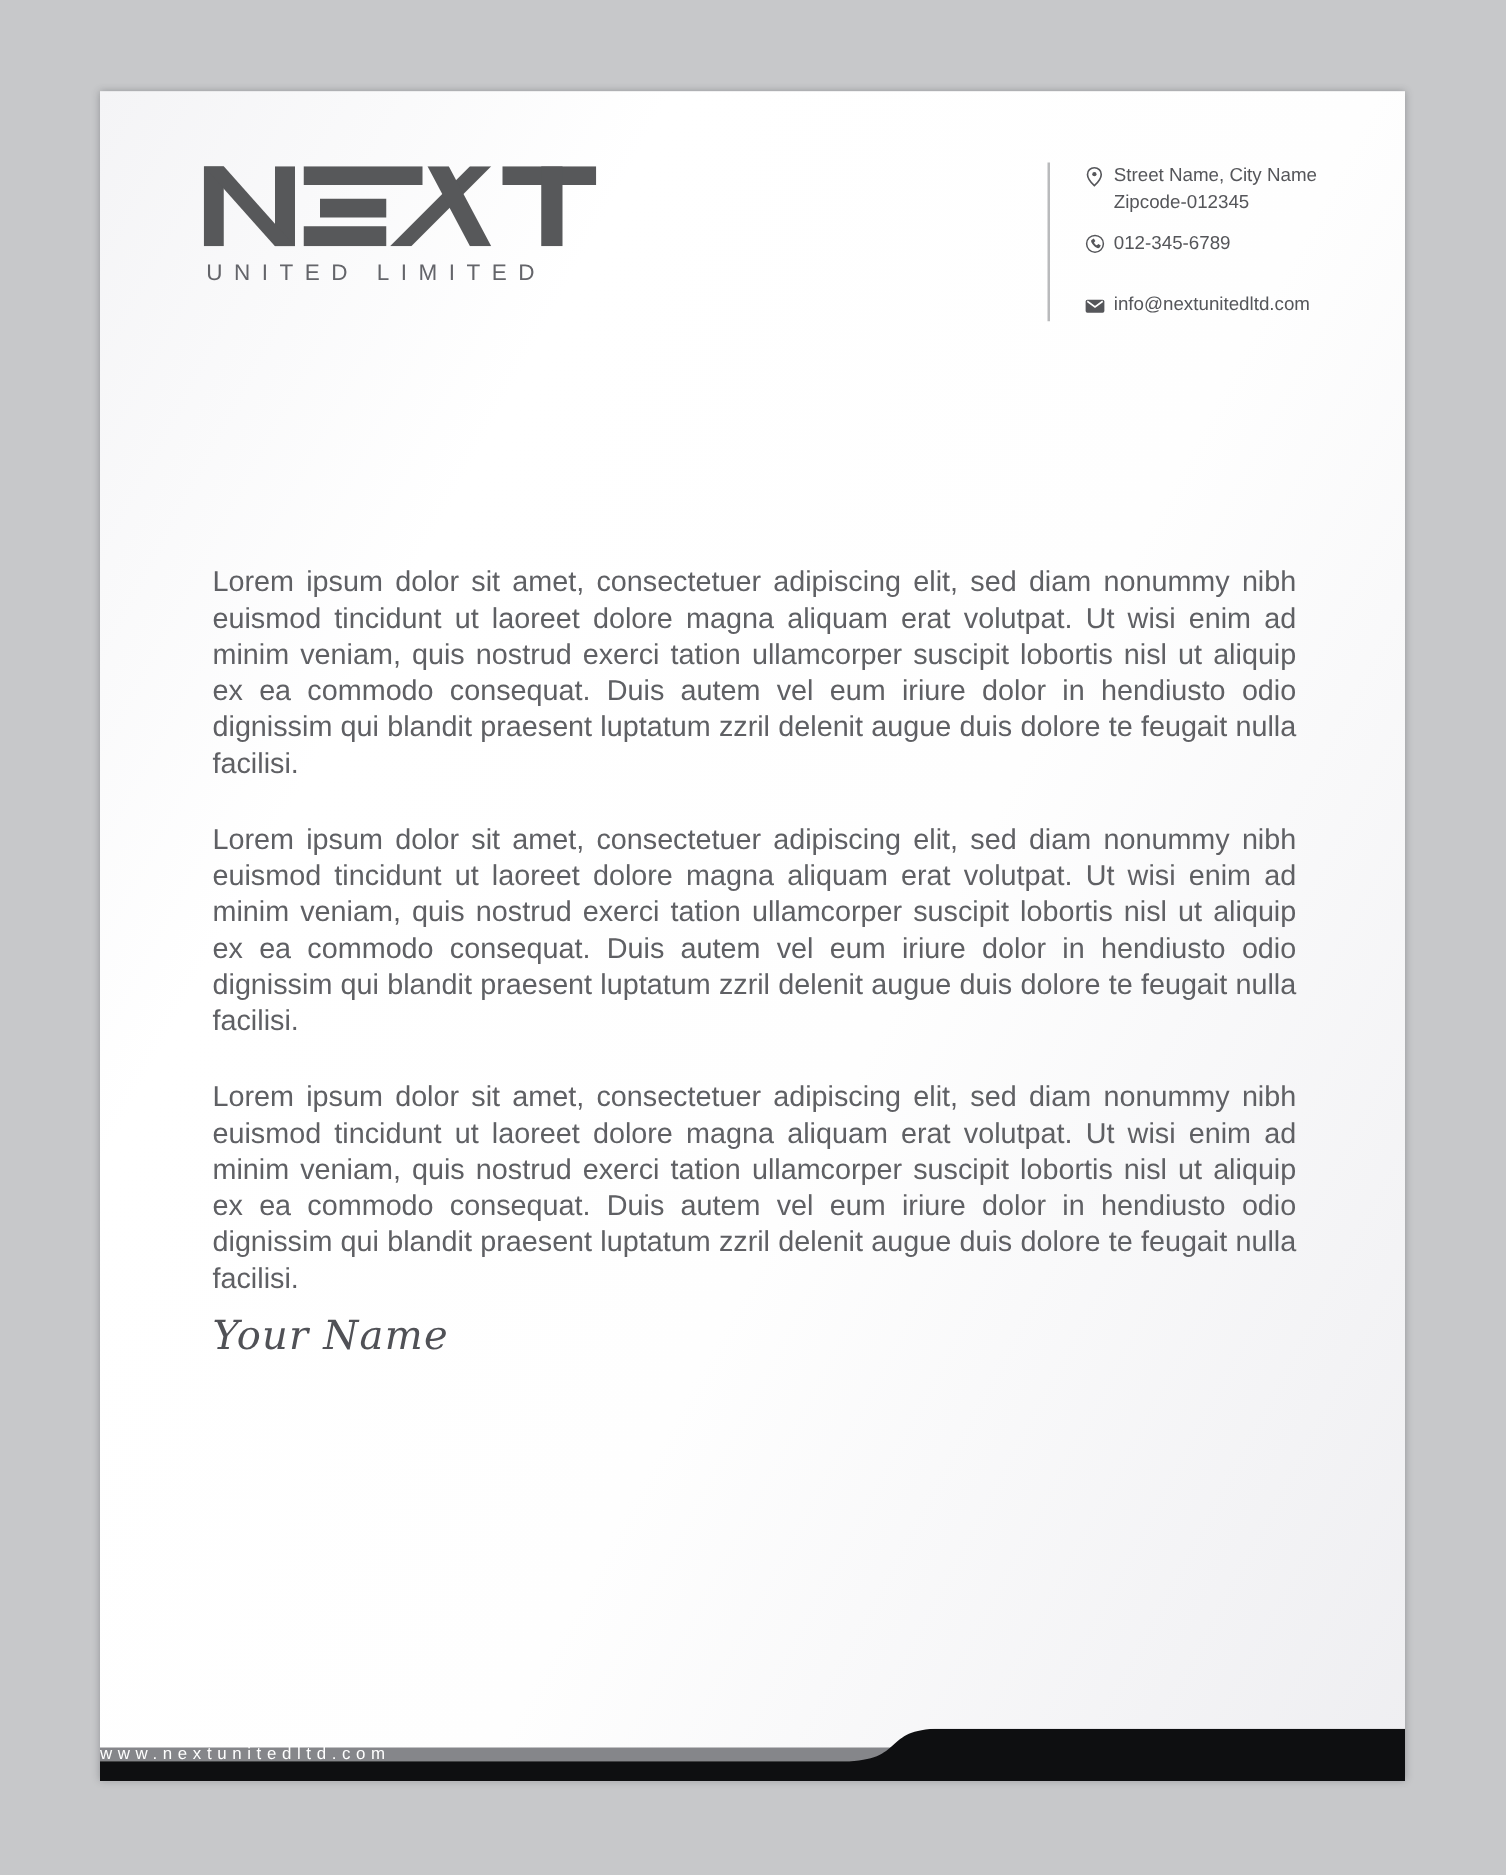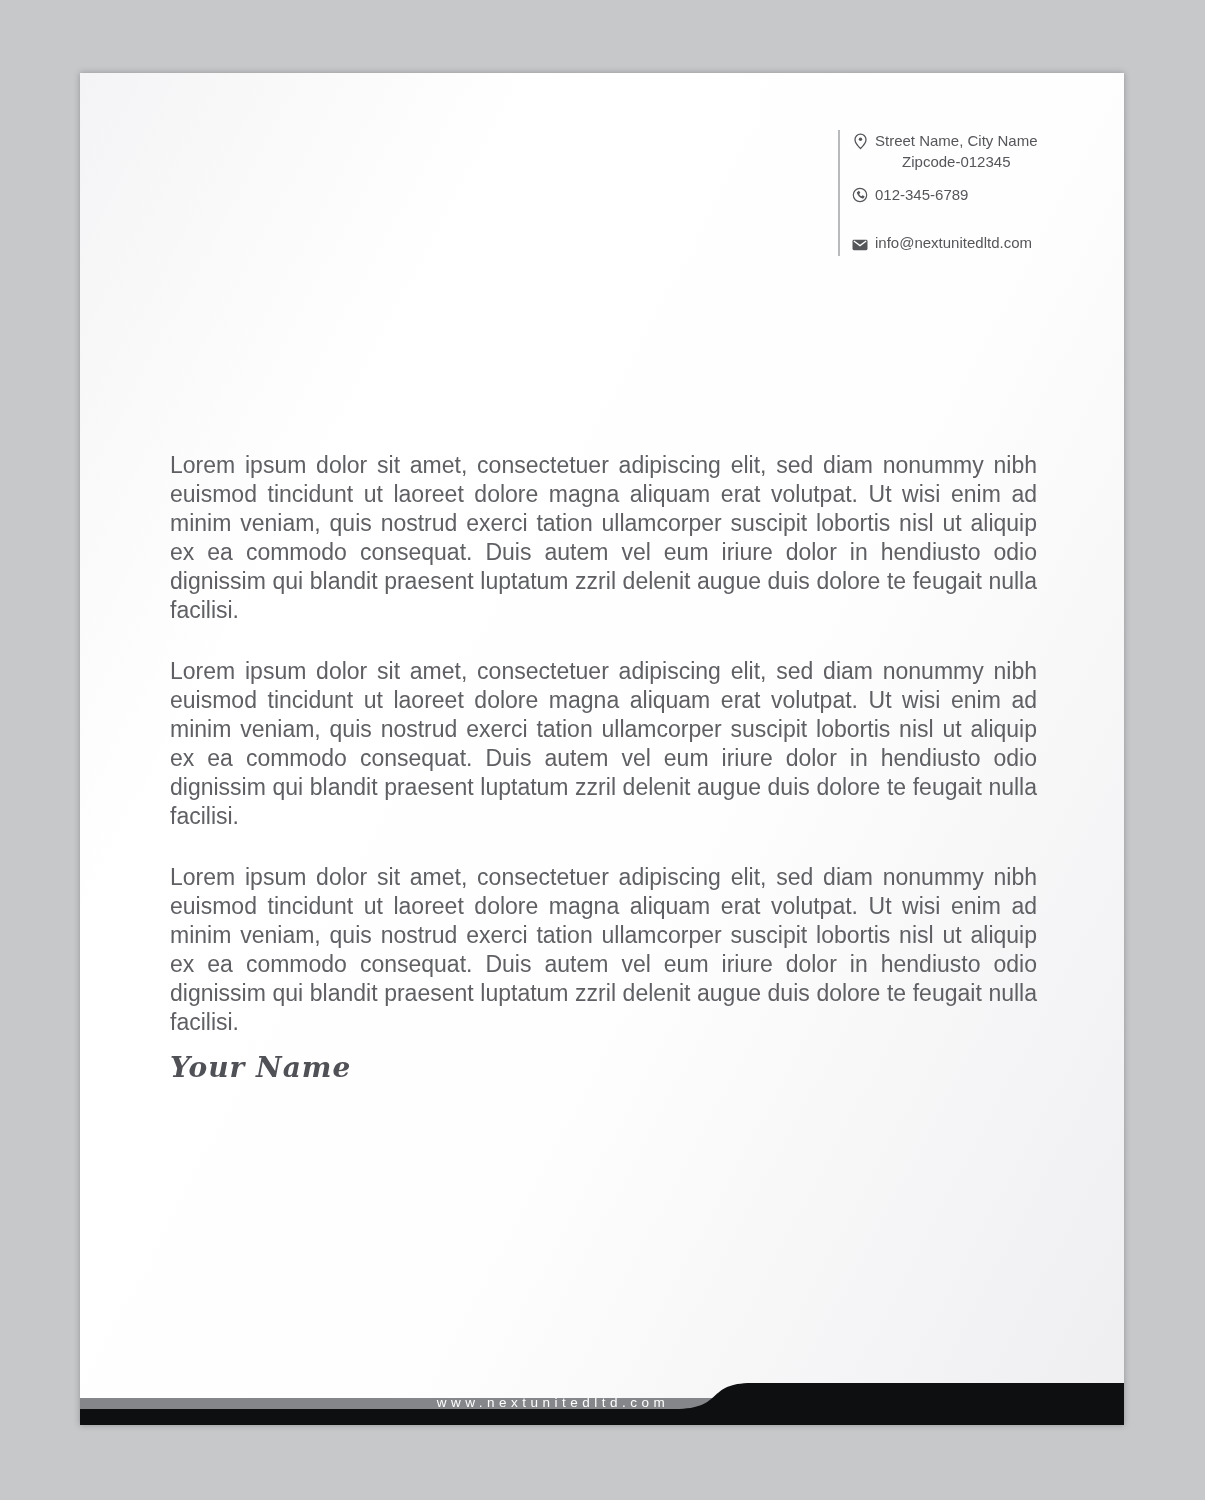--- a/index.html
+++ b/index.html
@@ -17,57 +17,77 @@
   
   .logo-block{position:absolute;left:83px;top:60px;}
   .logo-mark{display:block;}
   .sr-only{position:absolute;width:1px;height:1px;overflow:hidden;clip:rect(0 0 0 0);white-space:nowrap;}
   .logo-subtext{
     margin-top:11px;padding-left:2px;
     font-size:18px;letter-spacing:9.2px;color:#64656a;font-weight:400;white-space:nowrap;
   }
   .contact-block{
     position:absolute;left:758px;top:57px;width:260px;
-    border-left:2px solid #b9babc;padding-left:12px;
-    color:#55565a;font-size:15px;line-height:21px;text-align:center;
+    border-left:2px solid #b9babc;padding-left:28px;
+    color:#55565a;font-size:15px;line-height:21px;
   }
   .contact-row{display:flex;align-items:flex-start;gap:7px;}
   .contact-row + .contact-row{margin-top:24px;}
   .contact-row .icn{flex:0 0 16px;padding-top:3px;}
   .contact-row.phone-row{margin-top:12px;}
   .addr-lines div{white-space:nowrap;}
   
   .letter-body{position:absolute;left:90px;top:350px;width:867px;color:#5f6064;}
   .salutation{font-size:19px;line-height:26px;font-weight:bold;color:#47484c;}
   .letter-body p{
     margin:32px 0 0 0;font-size:23px;line-height:29px;
     text-align:justify;color:#5f6064;
   }
   .letter-body p.first{margin-top:28px;}
   .closing{margin-top:44px;font-size:21px;line-height:28px;color:#55565a;}
   .signature{
-    margin-top:8px;font-size:28px;line-height:46px;color:#505156;
-    font-family:"DejaVu Serif",serif;font-style:italic;font-weight:700;
+    margin-top:8px;font-size:32px;line-height:46px;color:#505156;
+    font-family:"DejaVu Serif",serif;font-style:italic;font-weight:400;
     letter-spacing:1px;
   }
   
   .footer{position:absolute;left:0;bottom:0;width:1044px;height:42px;}
   .footer svg{position:absolute;left:0;top:0;display:block;}
   .footer-site{
     position:absolute;left:0;top:10px;width:100%;box-sizing:border-box;
-    text-align:center;padding-right:98px;
+    text-align:left;padding-right:98px;
     color:#ffffff;font-size:13.5px;letter-spacing:4.5px;line-height:20px;
     white-space:nowrap;
   }
 </style>
 </head>
 <body>
 
 <div class="page">
 
+  <div class="logo-block">
+    <svg class="logo-mark" width="314" height="64" viewBox="0 0 314 64" xmlns="http://www.w3.org/2000/svg" fill="#57585a">
+
+      <rect x="0" y="0" width="16" height="64"></rect>
+      <rect x="57" y="0" width="16" height="64"></rect>
+      <polygon points="0,0 16,0 73,64 57,64"></polygon>
+
+      <rect x="80" y="0" width="95" height="15"></rect>
+      <rect x="93" y="26" width="53" height="15"></rect>
+      <rect x="80" y="48" width="66" height="16"></rect>
+
+      <polygon points="213,0 230,0 166,64 149,64"></polygon>
+      <polygon points="179,0 196,0 230,64 213,64"></polygon>
+
+      <rect x="239" y="0" width="75" height="15"></rect>
+      <rect x="270" y="0" width="17" height="64"></rect>
+    </svg>
+    <span class="sr-only">NEXT</span>
+    <div class="logo-subtext">UNITED LIMITED</div>
+  </div>
 
   <div class="contact-block">
     <div class="contact-row">
       <span class="icn">
         <svg width="15" height="17" viewBox="0 0 15 17">
             <path d="M7.5 1.2 C4.4 1.2 2 3.6 2 6.5 c0 3.9 5.5 9 5.5 9 s5.5-5.1 5.5-9 C13 3.6 10.6 1.2 7.5 1.2 z" fill="none" stroke="#55565a" stroke-width="1.3"></path>
             <circle cx="7.5" cy="6.3" r="1.7" fill="#55565a"></circle>
           </svg>
       </span>
       <span class="addr-lines">

